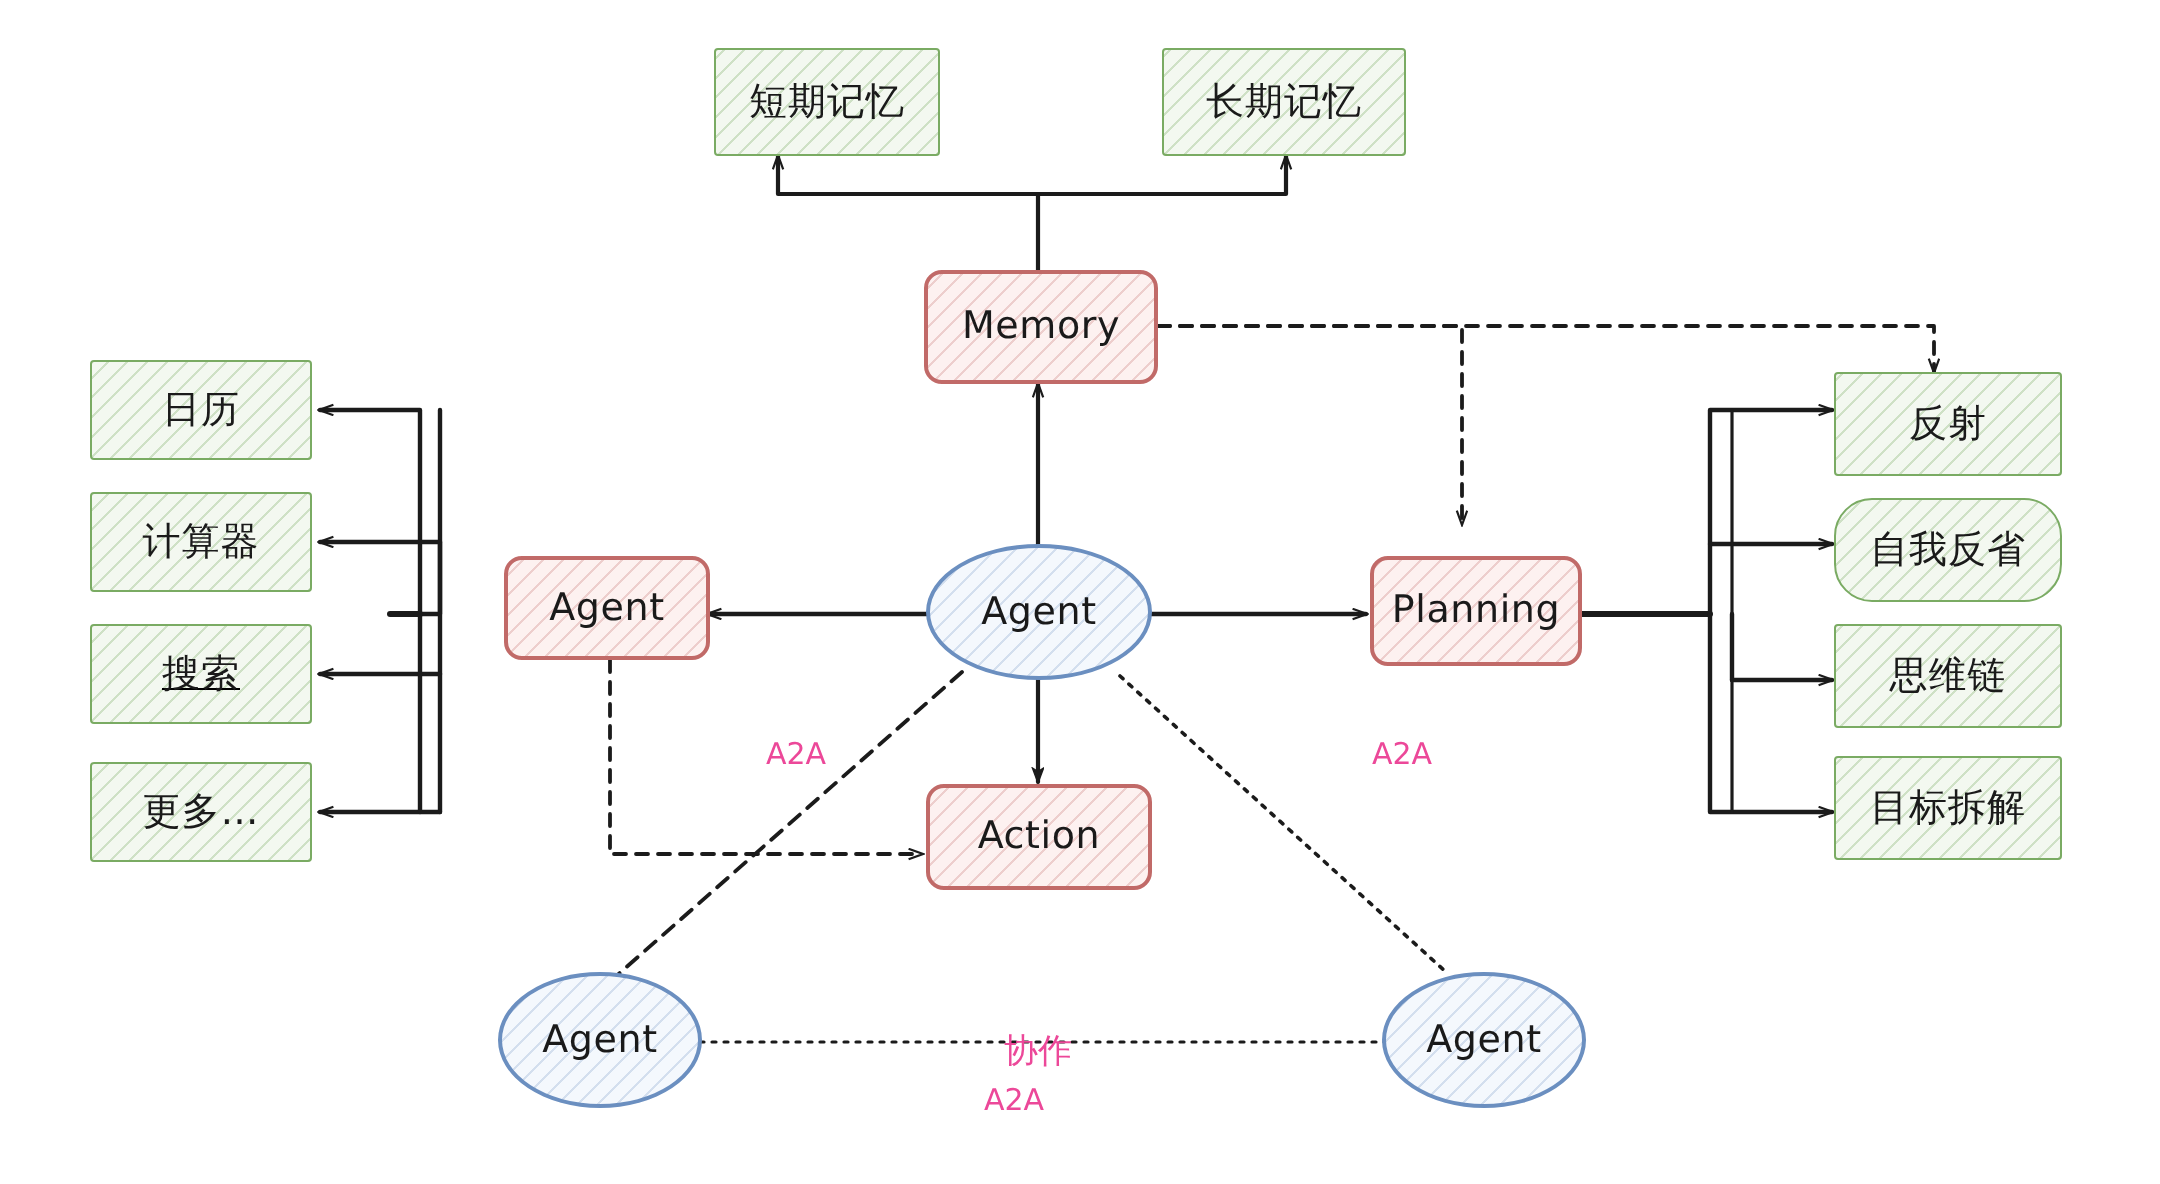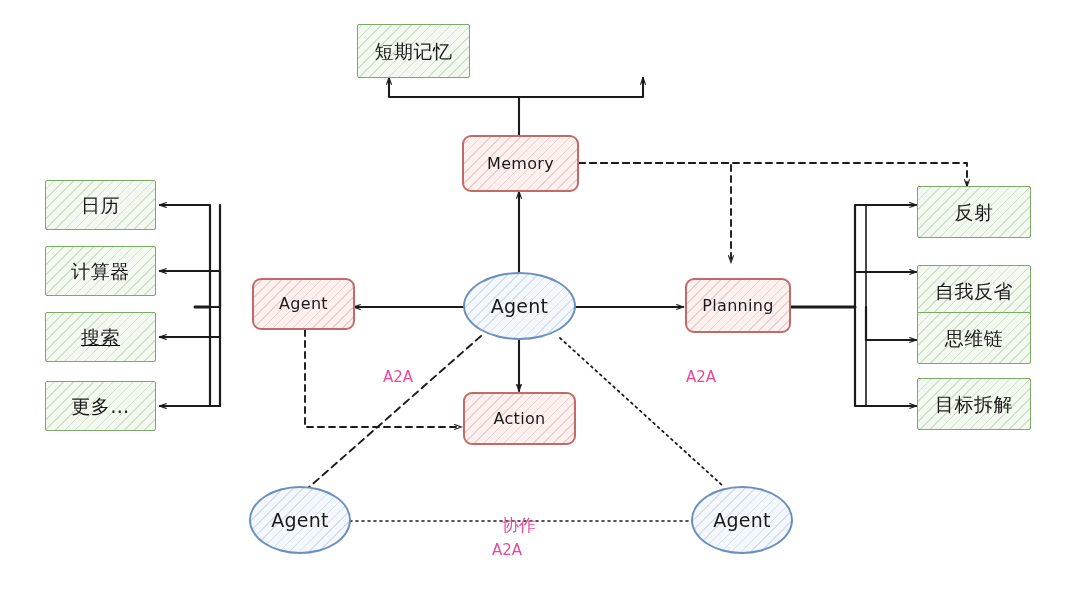--- a/index.html
+++ b/index.html
@@ -65,21 +65,21 @@
     background-image: repeating-linear-gradient(
         -45deg,
         rgba(193,106,104,0.26) 0px,
         rgba(193,106,104,0.26) 1px,
         rgba(255,255,255,0) 1px,
         rgba(255,255,255,0) 7px);
     border-radius: 9px;
   }
   .n-red .label {
     font-family: "DejaVu Sans", sans-serif;
-    font-size: 16px;
+    font-size: 19px;
     color: #1a1a1a;
     letter-spacing: 0.3px;
   }
   
   .n-blue {
     border: 2px solid #6b8fc0;
     background-color: #f4f8fd;
     background-image: repeating-linear-gradient(
         -45deg,
         rgba(107,143,192,0.24) 0px,
@@ -161,20 +161,23 @@
       <path d="M866,307 L866,340" stroke-width="2.2"></path>
       <path d="M866,340 L916,340" stroke-width="2.2" marker-end="url(#ah-open)"></path>
       <path d="M855,307 L855,406 L916,406" stroke-width="2.2" marker-end="url(#ah-open)"></path>
       <path d="M866,205 L866,406" stroke-width="1.6"></path>
     </g>
   </svg>
 
   <div class="node n-green" style="left:357px; top:24px; width:113px; height:54px;">
     <span class="label">短期记忆</span>
   </div>
+  <div class="node n-green" style="left:581px; top:24px; width:122px; height:54px;">
+    <span class="label">长期记忆</span>
+  </div>
 
   <div class="node n-red" style="left:462px; top:135px; width:117px; height:57px;">
     <span class="label">Memory</span>
   </div>
 
   <div class="node n-green" style="left:45px; top:180px; width:111px; height:50px;">
     <span class="label">日历</span>
   </div>
   <div class="node n-green" style="left:45px; top:246px; width:111px; height:50px;">
     <span class="label">计算器</span>
@@ -198,21 +201,21 @@
     <span class="label">Planning</span>
   </div>
 
   <div class="node n-red" style="left:463px; top:392px; width:113px; height:53px;">
     <span class="label">Action</span>
   </div>
 
   <div class="node n-green" style="left:917px; top:186px; width:114px; height:52px;">
     <span class="label">反射</span>
   </div>
-  <div class="node n-green" style="left:917px; top:265px; width:114px; height:52px;">
+  <div class="node n-green" style="left:917px; top:249px; width:114px; height:52px;border-radius:19px;">
     <span class="label">自我反省</span>
   </div>
   <div class="node n-green" style="left:917px; top:312px; width:114px; height:52px;">
     <span class="label">思维链</span>
   </div>
   <div class="node n-green" style="left:917px; top:378px; width:114px; height:52px;">
     <span class="label">目标拆解</span>
   </div>
 
   <div class="node n-blue" style="left:249px; top:486px; width:102px; height:68px;">

